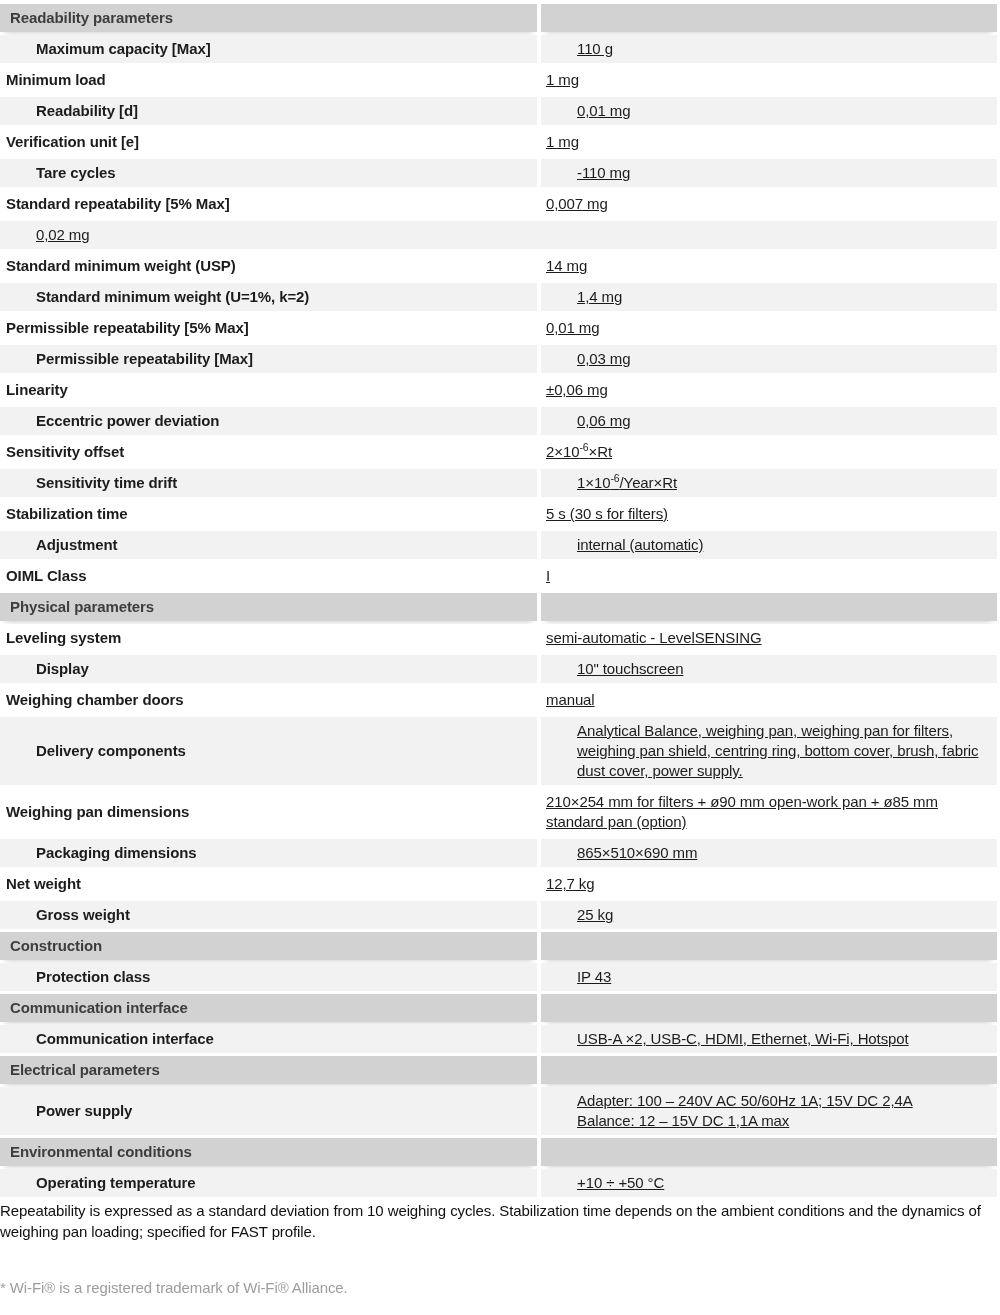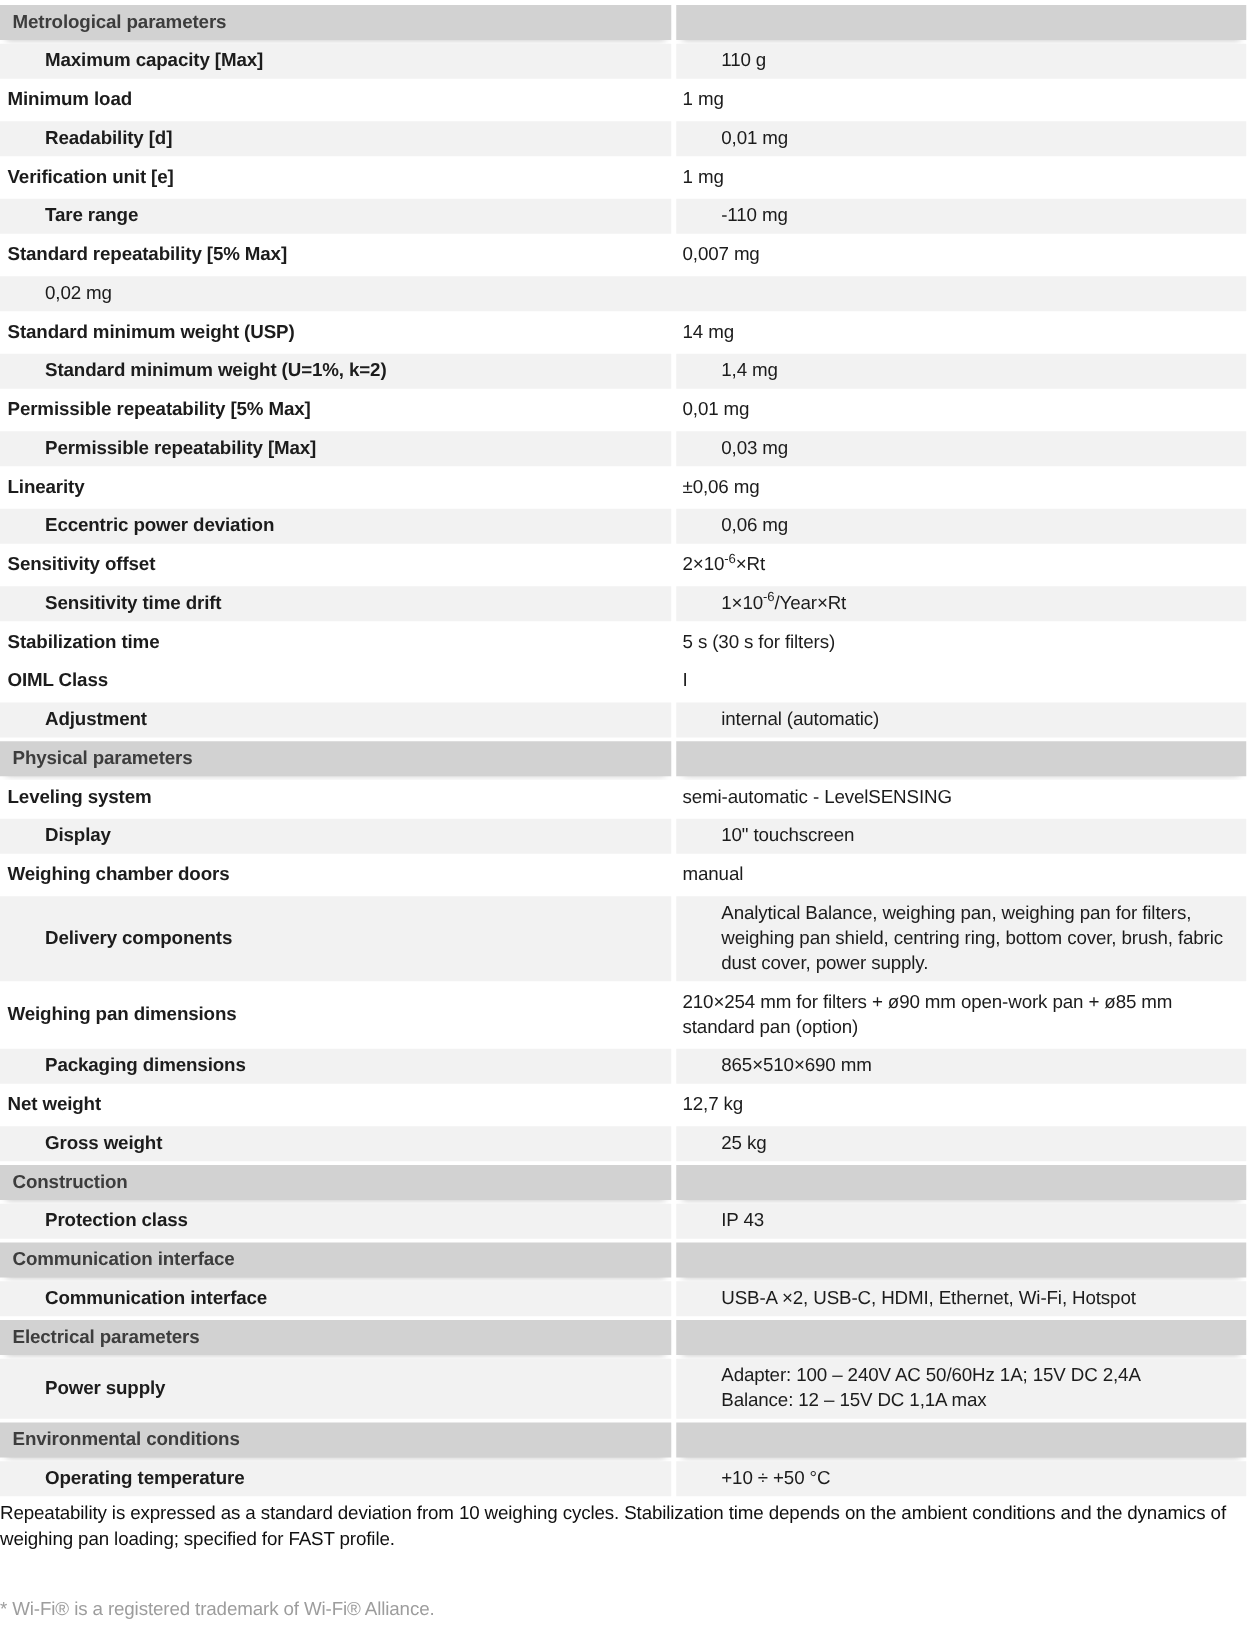--- a/index.html
+++ b/index.html
@@ -38,20 +38,21 @@
     font-weight:700;
     line-height:20px;
   }
   .cell.right{
     flex:1;
     margin-right:3px;
     padding:4px 10px 4px 5px;
     display:flex;
     align-items:flex-start;
     line-height:20px;
+    text-decoration:underline;
   }
   .trow.alt .cell{background:var(--alt-bg);padding-left:36px;}
   .trow.section{min-height:26px;}
   .trow.section .cell{
     background:var(--header-bg);
     box-shadow:0 5px 6px -5px rgba(0,0,0,0.25);
   }
   .trow.section .cell.left{
     padding-left:10px;
     color:var(--header-text);
@@ -70,21 +71,21 @@
     color:var(--muted);
     line-height:20px;
   }
 </style>
 </head>
 <body>
 
 <div class="page">
   <div id="table-root">
       <div class="trow section">
-        <div class="cell left">Metrological parameters</div>
+        <div class="cell left">Readability parameters</div>
         <div class="cell right"></div>
       </div>
       <div class="trow alt">
         <div class="cell left">Maximum capacity [Max]</div>
         <div class="cell right">
           <div class="val">110 g</div>
         </div>
       </div>
       <div class="trow ">
         <div class="cell left">Minimum load</div>
@@ -98,21 +99,21 @@
           <div class="val">0,01 mg</div>
         </div>
       </div>
       <div class="trow ">
         <div class="cell left">Verification unit [e]</div>
         <div class="cell right">
           <div class="val">1 mg</div>
         </div>
       </div>
       <div class="trow alt">
-        <div class="cell left">Tare range</div>
+        <div class="cell left">Tare cycles</div>
         <div class="cell right">
           <div class="val">-110 mg</div>
         </div>
       </div>
       <div class="trow ">
         <div class="cell left">Standard repeatability [5% Max]</div>
         <div class="cell right">
           <div class="val">0,007 mg</div>
         </div>
       </div>
@@ -168,30 +169,30 @@
         <div class="cell right">
           <div class="val"><span>1×10</span><sup>-6</sup><span>/Year×Rt</span></div>
         </div>
       </div>
       <div class="trow ">
         <div class="cell left">Stabilization time</div>
         <div class="cell right">
           <div class="val">5 s (30 s for filters)</div>
         </div>
       </div>
+      <div class="trow alt">
+        <div class="cell left">Adjustment</div>
+        <div class="cell right">
+          <div class="val">internal (automatic)</div>
+        </div>
+      </div>
       <div class="trow ">
         <div class="cell left">OIML Class</div>
         <div class="cell right">
           <div class="val">I</div>
-        </div>
-      </div>
-      <div class="trow alt">
-        <div class="cell left">Adjustment</div>
-        <div class="cell right">
-          <div class="val">internal (automatic)</div>
         </div>
       </div>
       <div class="trow section">
         <div class="cell left">Physical parameters</div>
         <div class="cell right"></div>
       </div>
       <div class="trow ">
         <div class="cell left">Leveling system</div>
         <div class="cell right">
           <div class="val">semi-automatic - LevelSENSING</div>

